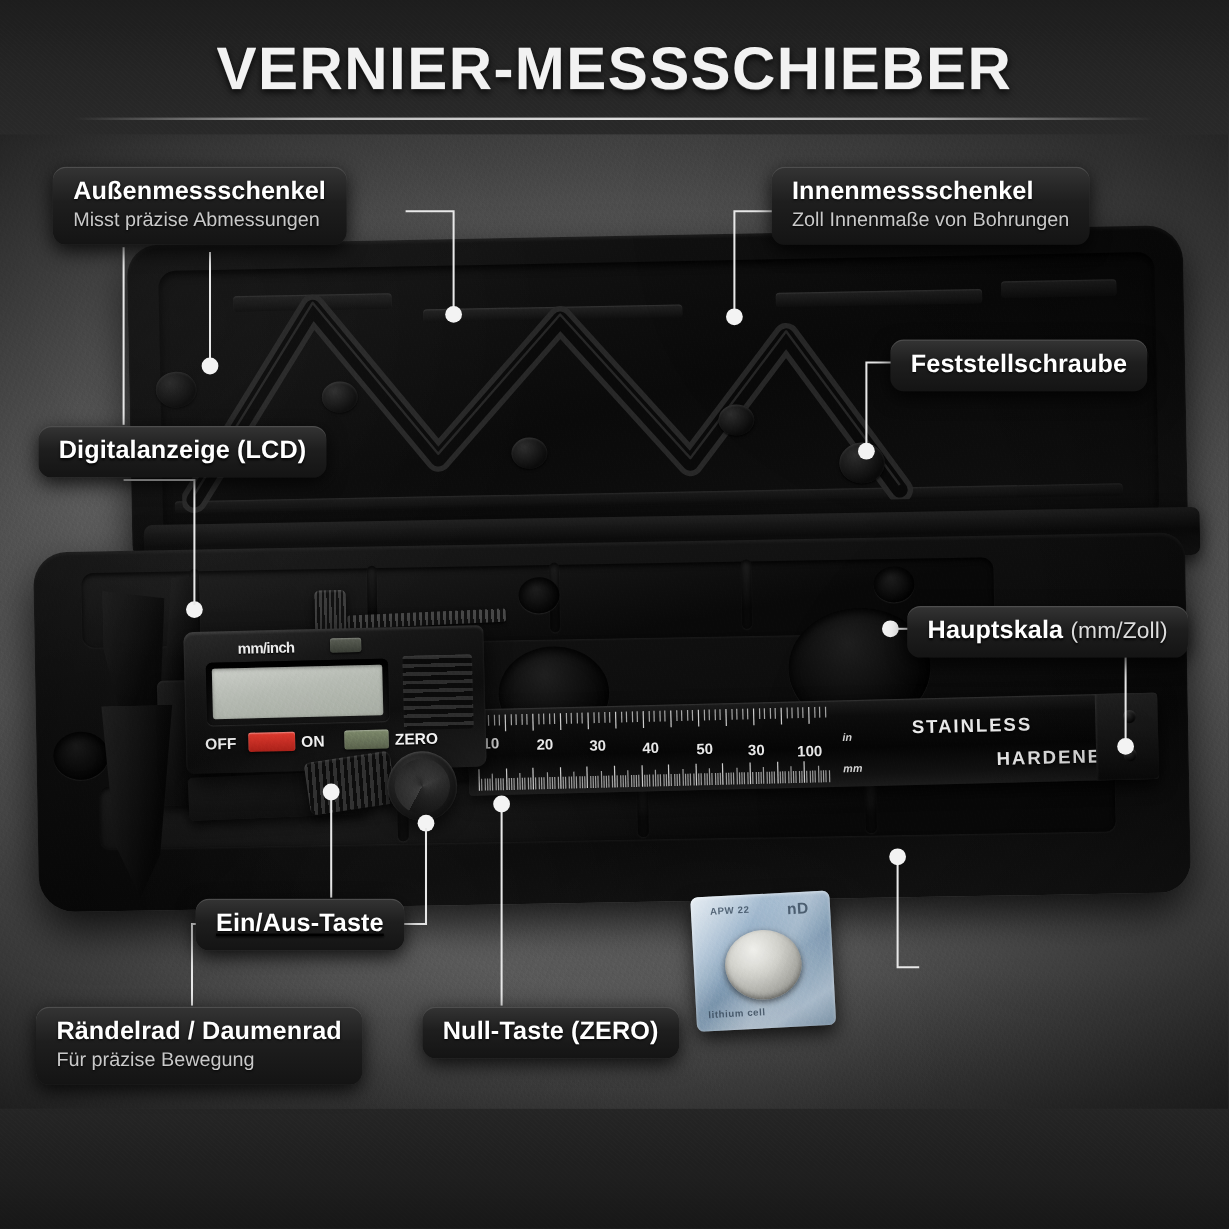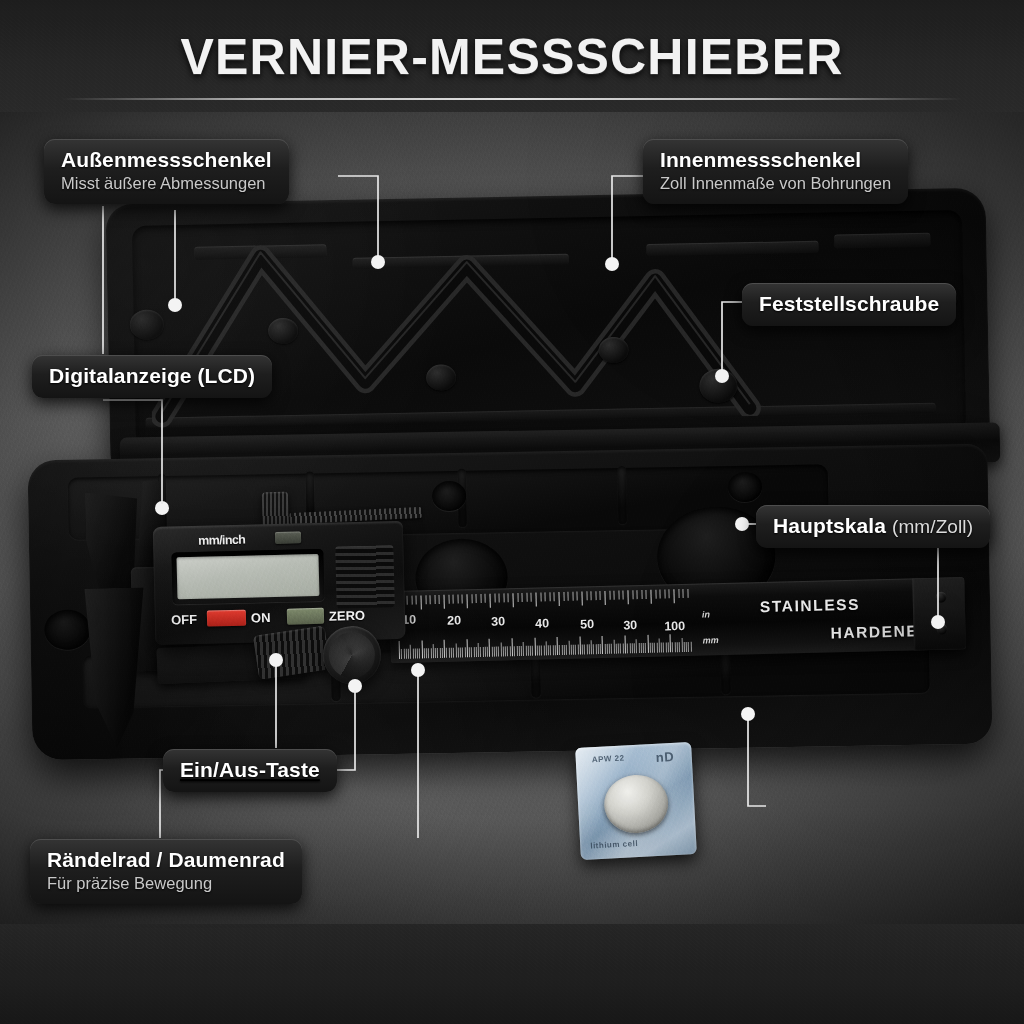--- a/index.html
+++ b/index.html
@@ -695,21 +695,21 @@
       <path class="lline" d="M 418,838 L 418,674"></path>
       <circle class="ldot" cx="418" cy="670" r="7"></circle>
 
       <path class="lline" d="M 766,806 L 748,806 L 748,718"></path>
       <circle class="ldot" cx="748" cy="714" r="7"></circle>
     </svg>
   </div>
 
   <div class="callout" style="left:44px; top:139px;">
     <span class="co-title">Außenmessschenkel</span>
-    <span class="co-sub">Misst äußere Abmessungen</span>
+    <span class="co-sub">Misst präzise Abmessungen</span>
   </div>
 
   <div class="callout" style="left:643px; top:139px;">
     <span class="co-title">Innenmessschenkel</span>
     <span class="co-sub">Zoll Innenmaße von Bohrungen</span>
   </div>
 
   <div class="callout" style="left:742px; top:283px;">
     <span class="co-title">Feststellschraube</span>
   </div>
@@ -725,20 +725,23 @@
   <div class="callout" style="left:163px; top:749px;text-decoration:underline;">
     <span class="co-title">Ein/Aus-Taste</span>
   </div>
 
 
   <div class="callout" style="left:30px; top:839px;">
     <span class="co-title">Rändelrad / Daumenrad</span>
     <span class="co-sub">Für präzise Bewegung</span>
   </div>
 
+  <div class="callout" style="left:352px; top:839px;">
+    <span class="co-title">Null-Taste (ZERO)</span>
+  </div>
 
   <div class="grain"></div>
   <div class="mottle"></div>
   <div class="vignette"></div>
 
   <div class="band-top"></div>
   <div class="band-bottom"></div>
   <div class="page-title">VERNIER-MESSSCHIEBER</div>
   <div class="title-rule"></div>
 

